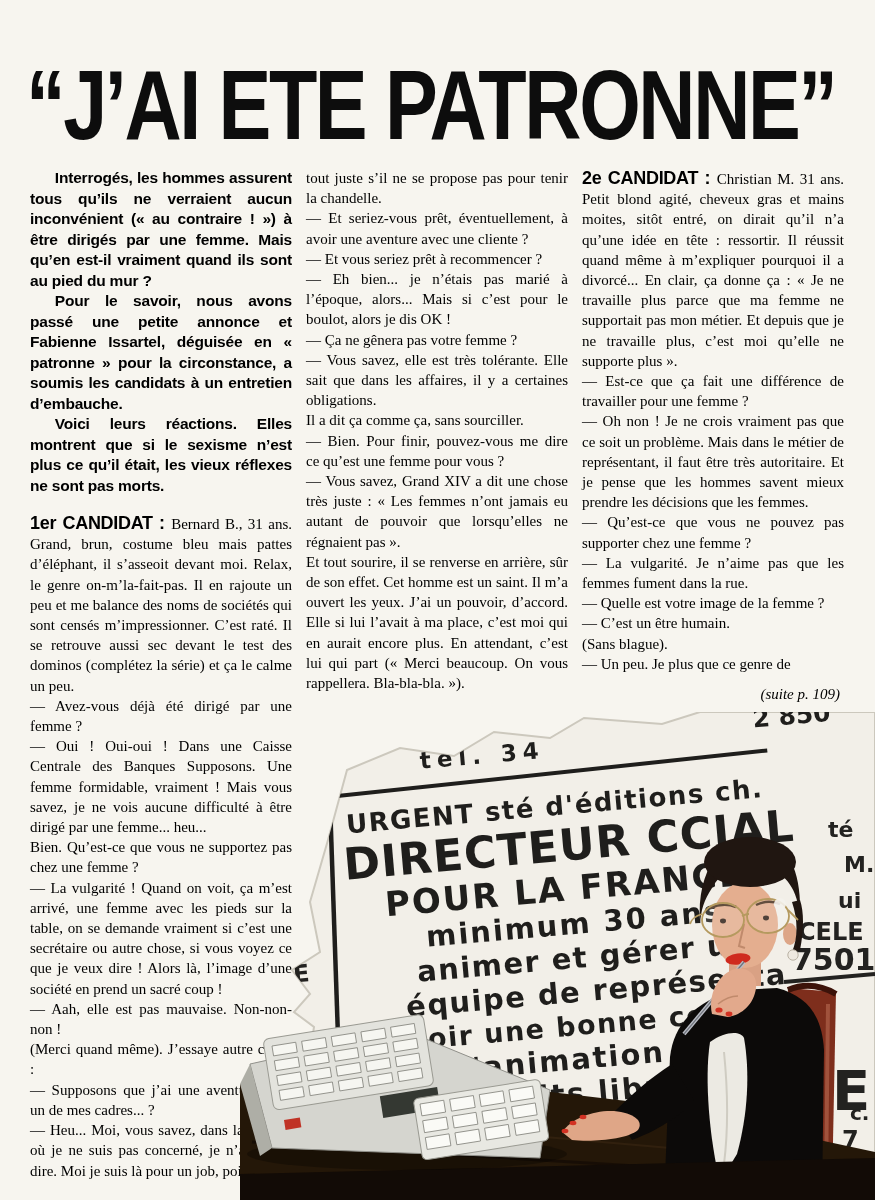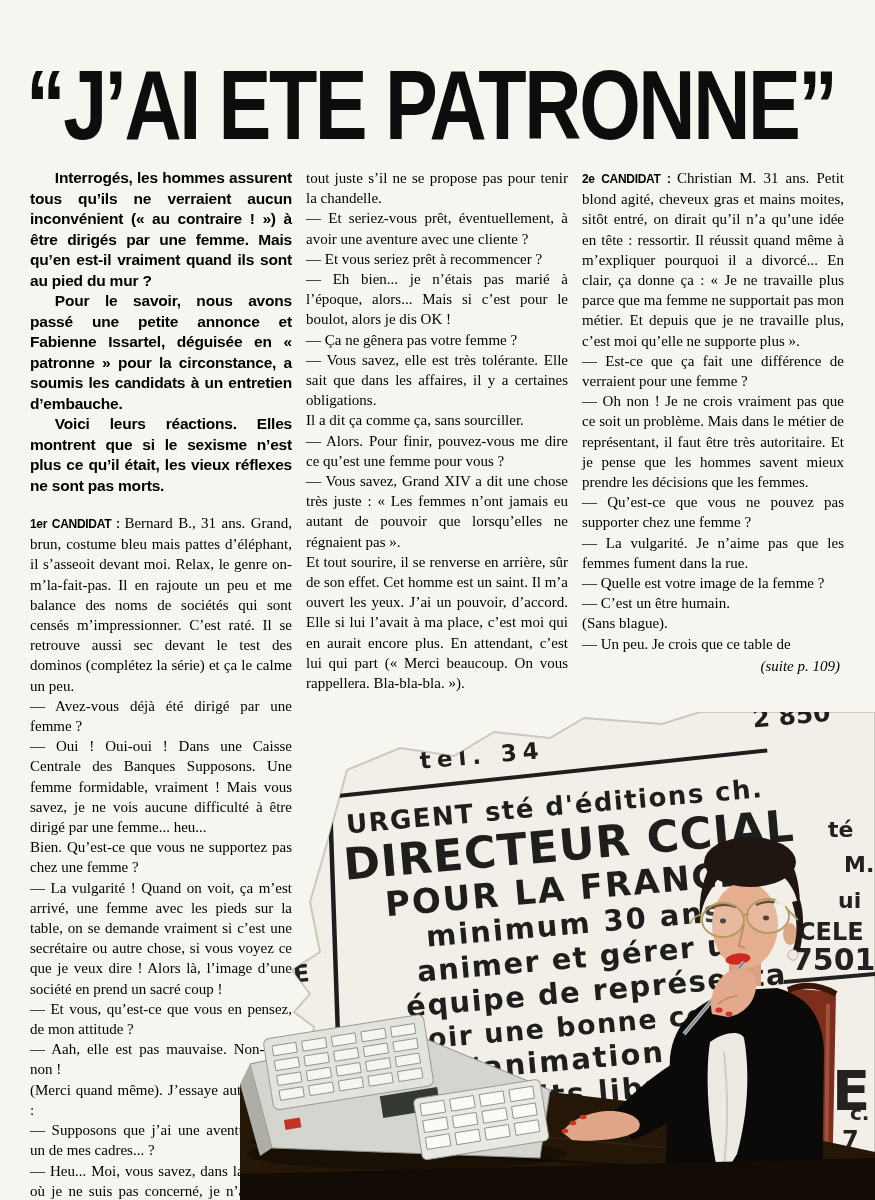--- a/index.html
+++ b/index.html
@@ -18,23 +18,23 @@
            display:flex;gap:14px;align-items:flex-start;}
   .col{width:262px;flex:0 0 262px;}
 
   .intro p{margin:0;font-family:"Liberation Sans",sans-serif;font-weight:700;
            font-size:15.5px;line-height:20.5px;text-align:justify;
            text-indent:1.6em;letter-spacing:-.2px;color:#000000;}
   .body-text{margin-top:17px;}
 
   .para{margin:0;font-size:15px;line-height:20.2px;text-align:justify;
         hyphens:auto;-webkit-hyphens:auto;color:#000000;}
-  .para.suite{font-style:italic;text-align:right;padding-right:4px;margin-top:2px;}
+  .para.suite{font-style:italic;text-align:right;padding-right:4px;margin-top:10px;}
   .candidate-label{font-family:"Liberation Sans",sans-serif;font-weight:700;
-                   font-size:12px;letter-spacing:-.3px;}
+                   font-size:18px;letter-spacing:-.3px;}
 
   
   .photo{position:absolute;left:232px;top:712px;width:643px;height:488px;}
   .ad-line{font-family:"DejaVu Sans",sans-serif;font-weight:700;fill:#1f1e1c;}
   .ad-frag{font-family:"DejaVu Sans",sans-serif;font-weight:700;fill:#232220;}
 </style>
 </head>
 <body>
 
 <div class="page">
@@ -47,49 +47,48 @@
         <p>Interrogés, les hommes assurent tous qu’ils ne verraient aucun inconvénient (« au contraire ! ») à être dirigés par une femme. Mais qu’en est-il vraiment quand ils sont au pied du mur ?</p>
         <p>Pour le savoir, nous avons passé une petite annonce et Fabienne Issartel, déguisée en « patronne » pour la circonstance, a soumis les candidats à un entretien d’embauche.</p>
         <p>Voici leurs réactions. Elles montrent que si le sexisme n’est plus ce qu’il était, les vieux réflexes ne sont pas morts.</p>
       </div>
       <div class="body-text">
           <p class="para lead"><span class="candidate-label">1er CANDIDAT : </span>Bernard B., 31 ans. Grand, brun, costume bleu mais pattes d’éléphant, il s’asseoit devant moi. Relax, le genre on-m’la-fait-pas. Il en rajoute un peu et me balance des noms de sociétés qui sont censés m’impressionner. C’est raté. Il se retrouve aussi sec devant le test des dominos (complétez la série) et ça le calme un peu.</p>
           <p class="para dialogue">—  Avez-vous déjà été dirigé par une femme ?</p>
           <p class="para dialogue">—  Oui ! Oui-oui ! Dans une Caisse Centrale des Banques Supposons. Une femme formidable, vraiment ! Mais vous savez, je ne vois aucune difficulté à être dirigé par une femme... heu...</p>
           <p class="para narr">Bien. Qu’est-ce que vous ne supportez pas chez une femme ?</p>
           <p class="para dialogue">—  La vulgarité ! Quand on voit, ça m’est arrivé, une femme avec les pieds sur la table, on se demande vraiment si c’est une secrétaire ou autre chose, si vous voyez ce que je veux dire ! Alors là, l’image d’une société en prend un sacré coup !</p>
-          <p class="para dialogue">—  Et vous, qu’est-ce que vous en pensez, de mon attitude ?</p>
           <p class="para dialogue">—  Aah, elle est pas mauvaise. Non-non-non !</p>
           <p class="para narr">(Merci quand même). J’essaye autre chose :</p>
           <p class="para dialogue">—  Supposons que j’ai une aventure avec un de mes cadres... ?</p>
           <p class="para dialogue">—  Heu... Moi, vous savez, dans la mesure où je ne suis pas concerné, je n’ai rien à dire. Moi je suis là pour un job, point !</p>
         </div>
     </div>
     <div class="col">
         <p class="para narr">tout juste s’il ne se propose pas pour tenir la chandelle.</p>
         <p class="para dialogue">—  Et seriez-vous prêt, éventuellement, à avoir une aventure avec une cliente ?</p>
         <p class="para dialogue">—  Et vous seriez prêt à recommencer ?</p>
         <p class="para dialogue">—  Eh bien... je n’étais pas marié à l’époque, alors... Mais si c’est pour le boulot, alors je dis OK !</p>
         <p class="para dialogue">—  Ça ne gênera pas votre femme ?</p>
         <p class="para dialogue">—  Vous savez, elle est très tolérante. Elle sait que dans les affaires, il y a certaines obligations.</p>
         <p class="para narr">Il a dit ça comme ça, sans sourciller.</p>
-        <p class="para dialogue">—  Alors. Pour finir, pouvez-vous me dire ce qu’est une femme pour vous ?</p>
+        <p class="para dialogue">—  Bien. Pour finir, pouvez-vous me dire ce qu’est une femme pour vous ?</p>
         <p class="para dialogue">—  Vous savez, Grand XIV a dit une chose très juste : « Les femmes n’ont jamais eu autant de pouvoir que lorsqu’elles ne régnaient pas ».</p>
         <p class="para narr">Et tout sourire, il se renverse en arrière, sûr de son effet. Cet homme est un saint. Il m’a ouvert les yeux. J’ai un pouvoir, d’accord. Elle si lui l’avait à ma place, c’est moi qui en aurait encore plus. En attendant, c’est lui qui part (« Merci beaucoup. On vous rappellera. Bla-bla-bla. »).</p>
       </div>
     <div class="col">
         <p class="para lead"><span class="candidate-label">2e CANDIDAT : </span>Christian M. 31 ans. Petit blond agité, cheveux gras et mains moites, sitôt entré, on dirait qu’il n’a qu’une idée en tête : ressortir. Il réussit quand même à m’expliquer pourquoi il a divorcé... En clair, ça donne ça : « Je ne travaille plus parce que ma femme ne supportait pas mon métier. Et depuis que je ne travaille plus, c’est moi qu’elle ne supporte plus ».</p>
-        <p class="para dialogue">—  Est-ce que ça fait une différence de verraient pour une femme ?</p>
+        <p class="para dialogue">—  Est-ce que ça fait une différence de travailler pour une femme ?</p>
         <p class="para dialogue">—  Oh non ! Je ne crois vraiment pas que ce soit un problème. Mais dans le métier de représentant, il faut être très autoritaire. Et je pense que les hommes savent mieux prendre les décisions que les femmes.</p>
         <p class="para dialogue">—  Qu’est-ce que vous ne pouvez pas supporter chez une femme ?</p>
         <p class="para dialogue">—  La vulgarité. Je n’aime pas que les femmes fument dans la rue.</p>
         <p class="para dialogue">—  Quelle est votre image de la femme ?</p>
         <p class="para dialogue">—  C’est un être humain.</p>
         <p class="para narr">(Sans blague).</p>
-        <p class="para dialogue">—  Un peu. Je crois que ce table de</p>
+        <p class="para dialogue">—  Un peu. Je plus que ce genre de</p>
         <p class="para suite">(suite p. 109)</p>
       </div>
   </div>
 
   <div class="photo">
     <svg viewBox="0 0 643 488" width="643" height="488">
       <defs>
         <clipPath id="paperClip">
           <polygon points="115,58 168,36 222,44 262,20 318,26 352,6 430,12 468,0 643,0 643,470 100,470 88,430 75,360 82,315 62,300 78,282 60,258 88,240 78,190 96,128"></polygon>
         </clipPath>

